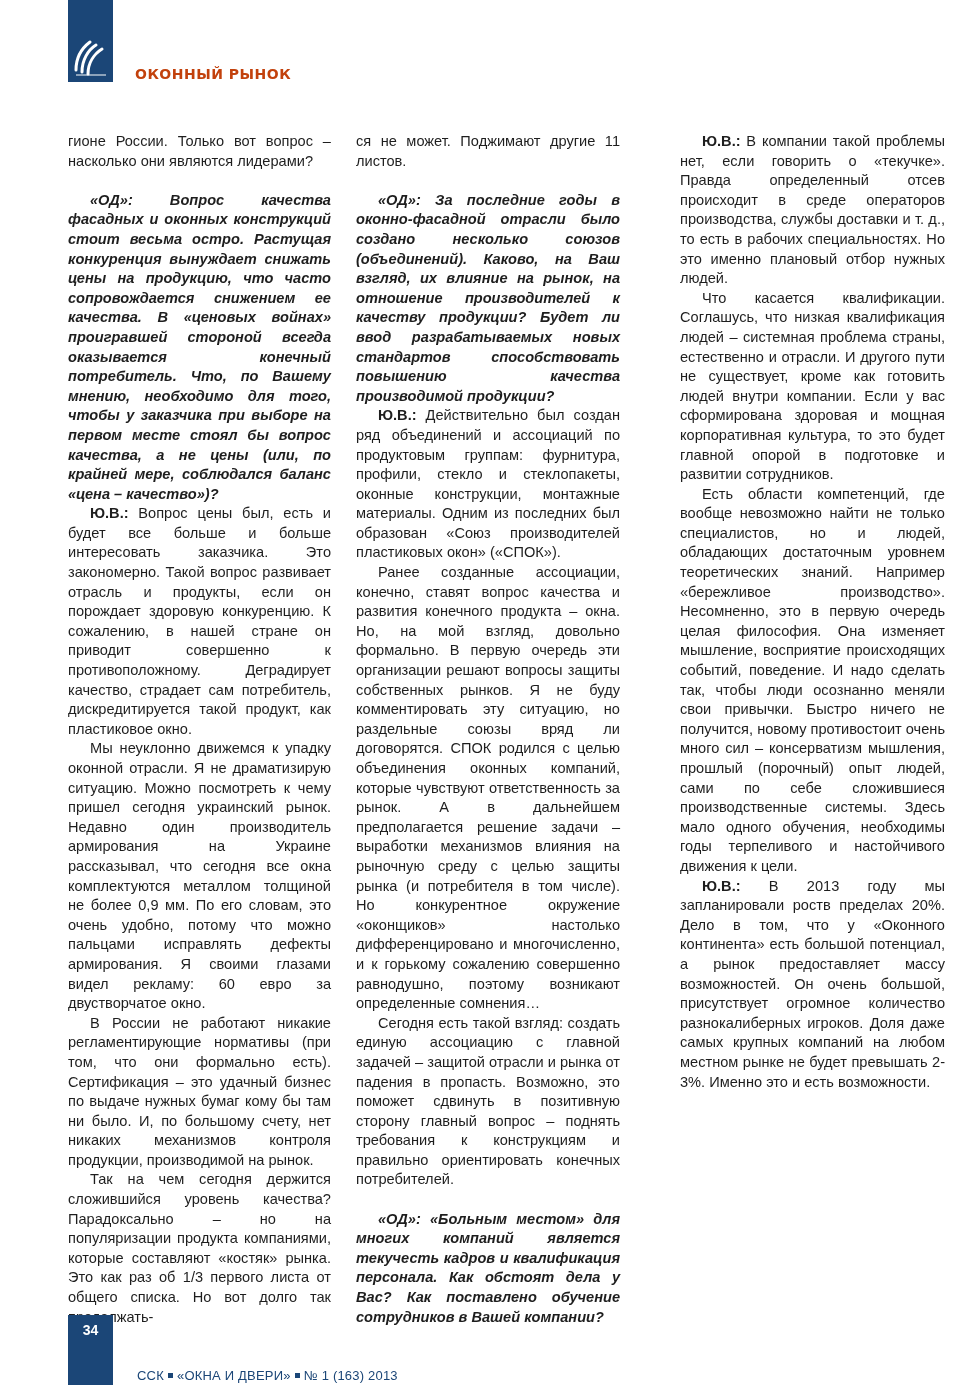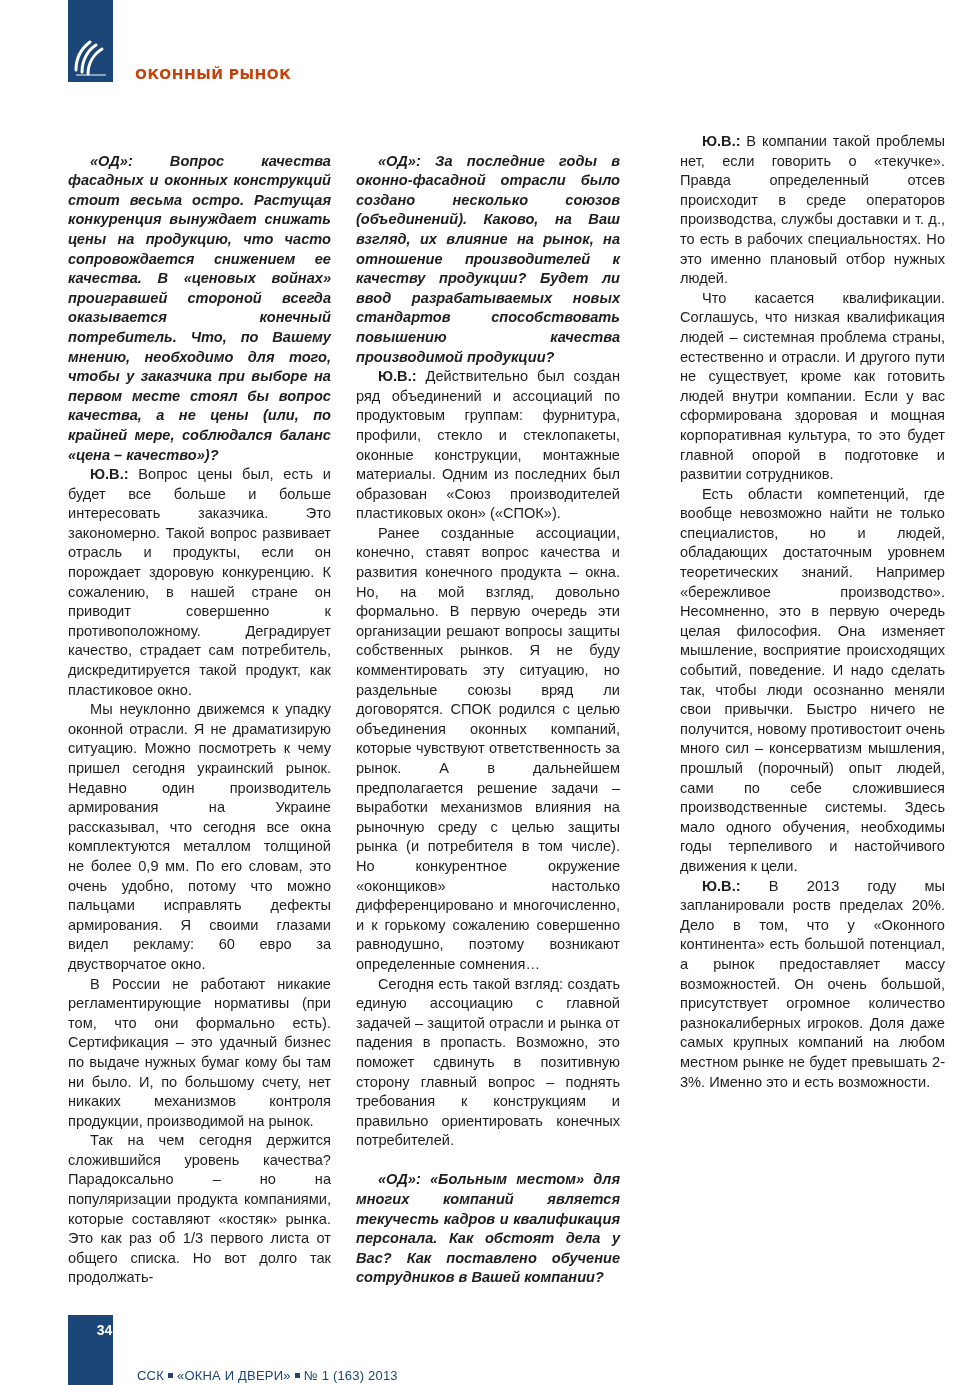--- a/index.html
+++ b/index.html
@@ -12,47 +12,49 @@
   .col { position: absolute; top: 132px; font-size: 14.6px; line-height: 19.6px; text-align: justify; }
   .col1 { left: 68px; width: 263px; }
   .col2 { left: 356px; width: 264px; }
   .col3 { left: 680px; width: 265px; }
   .col p { margin: 0; text-indent: 0; }
   .col p.ind { text-indent: 22px; }
   .col p.q { font-weight: bold; font-style: italic; text-indent: 22px; margin-top: 19.6px; }
   .speaker { font-weight: bold; }
   .bottom-bar { position: absolute; left: 68px; top: 1315px; width: 45px; height: 70px; background: #1b4677; }
   .page-num { position: absolute; left: 68px; top: 1322px; width: 45px; text-align: center;
-              color: #ffffff; font-weight: bold; font-size: 14px; margin-left: 14px; }
+              color: #ffffff; font-weight: bold; font-size: 14px; }
   .footer { position: absolute; left: 137px; top: 1323px; font-size: 13px; color: #1b4677;
             letter-spacing: 0.2px; margin-top: 45px; }
   .footer .sq { display: inline-block; width: 5px; height: 5px; background: #1b4677; margin: 0 4px 2px 4px; }
 </style>
 </head>
 <body>
 
 <div class="top-bar"></div>
 <svg class="logo" viewBox="0 0 40 50">
   <g fill="none" stroke="#ffffff" stroke-width="3" stroke-linecap="round">
     <path d="M6 40 C 6 28, 12 18, 20 12"></path>
     <path d="M12 42 C 12 30, 18 20, 26 15"></path>
     <path d="M18 44 C 18 33, 24 24, 32 19"></path>
   </g>
   <path d="M6 45 L 36 45" stroke="#ffffff" stroke-width="1" fill="none"></path>
 </svg>
 <div class="section-title">ОКОННЫЙ РЫНОК</div>
 
 <div class="col col1">
+    <p class=""><span>гионе России. Только вот вопрос – насколько они являются лидерами?</span></p>
     <p class="q"><span class="speaker">«ОД»:</span><span> Вопрос качества фасадных и оконных конструкций стоит весьма остро. Растущая конкуренция вынуждает снижать цены на продукцию, что часто сопровождается снижением ее качества. В «ценовых войнах» проигравшей стороной всегда оказывается конечный потребитель. Что, по Вашему мнению, необходимо для того, чтобы у заказчика при выборе на первом месте стоял бы вопрос качества, а не цены (или, по крайней мере, соблюдался баланс «цена – качество»)?</span></p>
     <p class="ind"><span class="speaker">Ю.В.:</span><span> Вопрос цены был, есть и будет все больше и больше интересовать заказчика. Это закономерно. Такой вопрос развивает отрасль и продукты, если он порождает здоровую конкуренцию. К сожалению, в нашей стране он приводит совершенно к противоположному. Деградирует качество, страдает сам потребитель, дискредитируется такой продукт, как пластиковое окно.</span></p>
     <p class="ind"><span>Мы неуклонно движемся к упадку оконной отрасли. Я не драматизирую ситуацию. Можно посмотреть к чему пришел сегодня украинский рынок. Недавно один производитель армирования на Украине рассказывал, что сегодня все окна комплектуются металлом толщиной не более 0,9 мм. По его словам, это очень удобно, потому что можно пальцами исправлять дефекты армирования. Я своими глазами видел рекламу: 60 евро за двустворчатое окно.</span></p>
     <p class="ind"><span>В России не работают никакие регламентирующие нормативы (при том, что они формально есть). Сертификация – это удачный бизнес по выдаче нужных бумаг кому бы там ни было. И, по большому счету, нет никаких механизмов контроля продукции, производимой на рынок.</span></p>
     <p class="ind"><span>Так на чем сегодня держится сложившийся уровень качества? Парадоксально – но на популяризации продукта компаниями, которые составляют «костяк» рынка. Это как раз об 1/3 первого листа от общего списка. Но вот долго так продолжать-</span></p>
   </div>
 <div class="col col2">
+    <p class=""><span>ся не может. Поджимают другие 11 листов.</span></p>
     <p class="q"><span class="speaker">«ОД»:</span><span> За последние годы в оконно-фасадной отрасли было создано несколько союзов (объединений). Каково, на Ваш взгляд, их влияние на рынок, на отношение производителей к качеству продукции? Будет ли ввод разрабатываемых новых стандартов способствовать повышению качества производимой продукции?</span></p>
     <p class="ind"><span class="speaker">Ю.В.:</span><span> Действительно был создан ряд объединений и ассоциаций по продуктовым группам: фурнитура, профили, стекло и стеклопакеты, оконные конструкции, монтажные материалы. Одним из последних был образован «Союз производителей пластиковых окон» («СПОК»).</span></p>
     <p class="ind"><span>Ранее созданные ассоциации, конечно, ставят вопрос качества и развития конечного продукта – окна. Но, на мой взгляд, довольно формально. В первую очередь эти организации решают вопросы защиты собственных рынков. Я не буду комментировать эту ситуацию, но раздельные союзы вряд ли договорятся. СПОК родился с целью объединения оконных компаний, которые чувствуют ответственность за рынок. А в дальнейшем предполагается решение задачи – выработки механизмов влияния на рыночную среду с целью защиты рынка (и потребителя в том числе). Но конкурентное окружение «оконщиков» настолько дифференцировано и многочисленно, и к горькому сожалению совершенно равнодушно, поэтому возникают определенные сомнения…</span></p>
     <p class="ind"><span>Сегодня есть такой взгляд: создать единую ассоциацию с главной задачей – защитой отрасли и рынка от падения в пропасть. Возможно, это поможет сдвинуть в позитивную сторону главный вопрос – поднять требования к конструкциям и правильно ориентировать конечных потребителей.</span></p>
     <p class="q"><span class="speaker">«ОД»:</span><span> «Больным местом» для многих компаний является текучесть кадров и квалификация персонала. Как обстоят дела у Вас? Как поставлено обучение сотрудников в Вашей компании?</span></p>
   </div>
 <div class="col col3">
     <p class="ind"><span class="speaker">Ю.В.:</span><span> В компании такой проблемы нет, если говорить о «текучке». Правда определенный отсев происходит в среде операторов производства, службы доставки и т. д., то есть в рабочих специальностях. Но это именно плановый отбор нужных людей.</span></p>
     <p class="ind"><span>Что касается квалификации. Соглашусь, что низкая квалификация людей – системная проблема страны, естественно и отрасли. И другого пути не существует, кроме как готовить людей внутри компании. Если у вас сформирована здоровая и мощная корпоративная культура, то это будет главной опорой в подготовке и развитии сотрудников.</span></p>
     <p class="ind"><span>Есть области компетенций, где вообще невозможно найти не только специалистов, но и людей, обладающих достаточным уровнем теоретических знаний. Например «бережливое производство». Несомненно, это в первую очередь целая философия. Она изменяет мышление, восприятие происходящих событий, поведение. И надо сделать так, чтобы люди осознанно меняли свои привычки. Быстро ничего не получится, новому противостоит очень много сил – консерватизм мышления, прошлый (порочный) опыт людей, сами по себе сложившиеся производственные системы. Здесь мало одного обучения, необходимы годы терпеливого и настойчивого движения к цели.</span></p>

